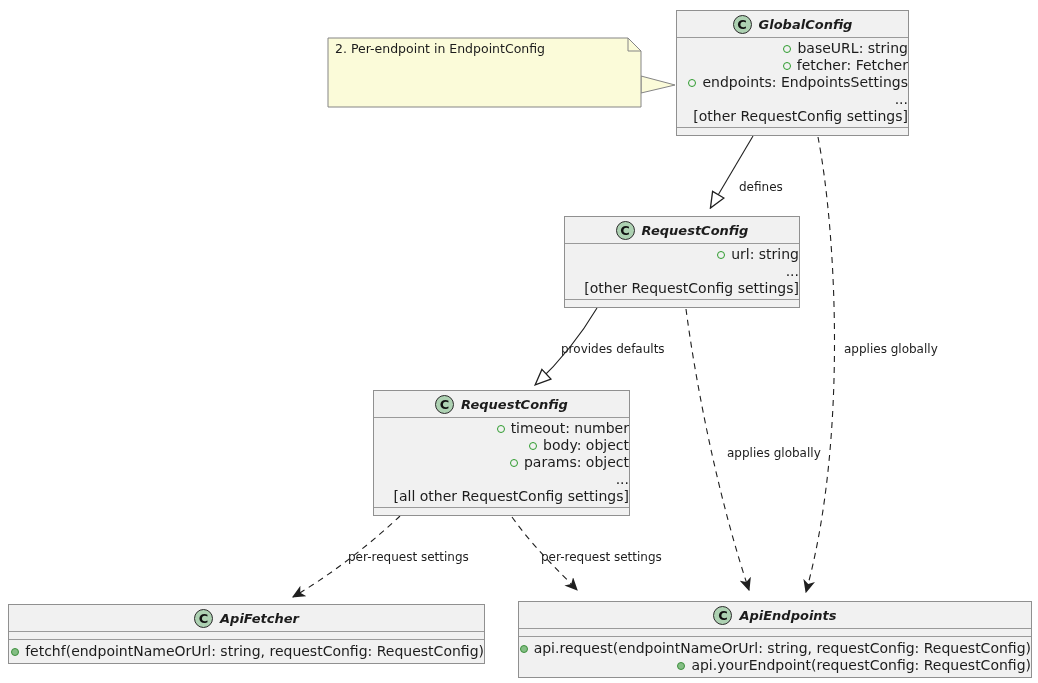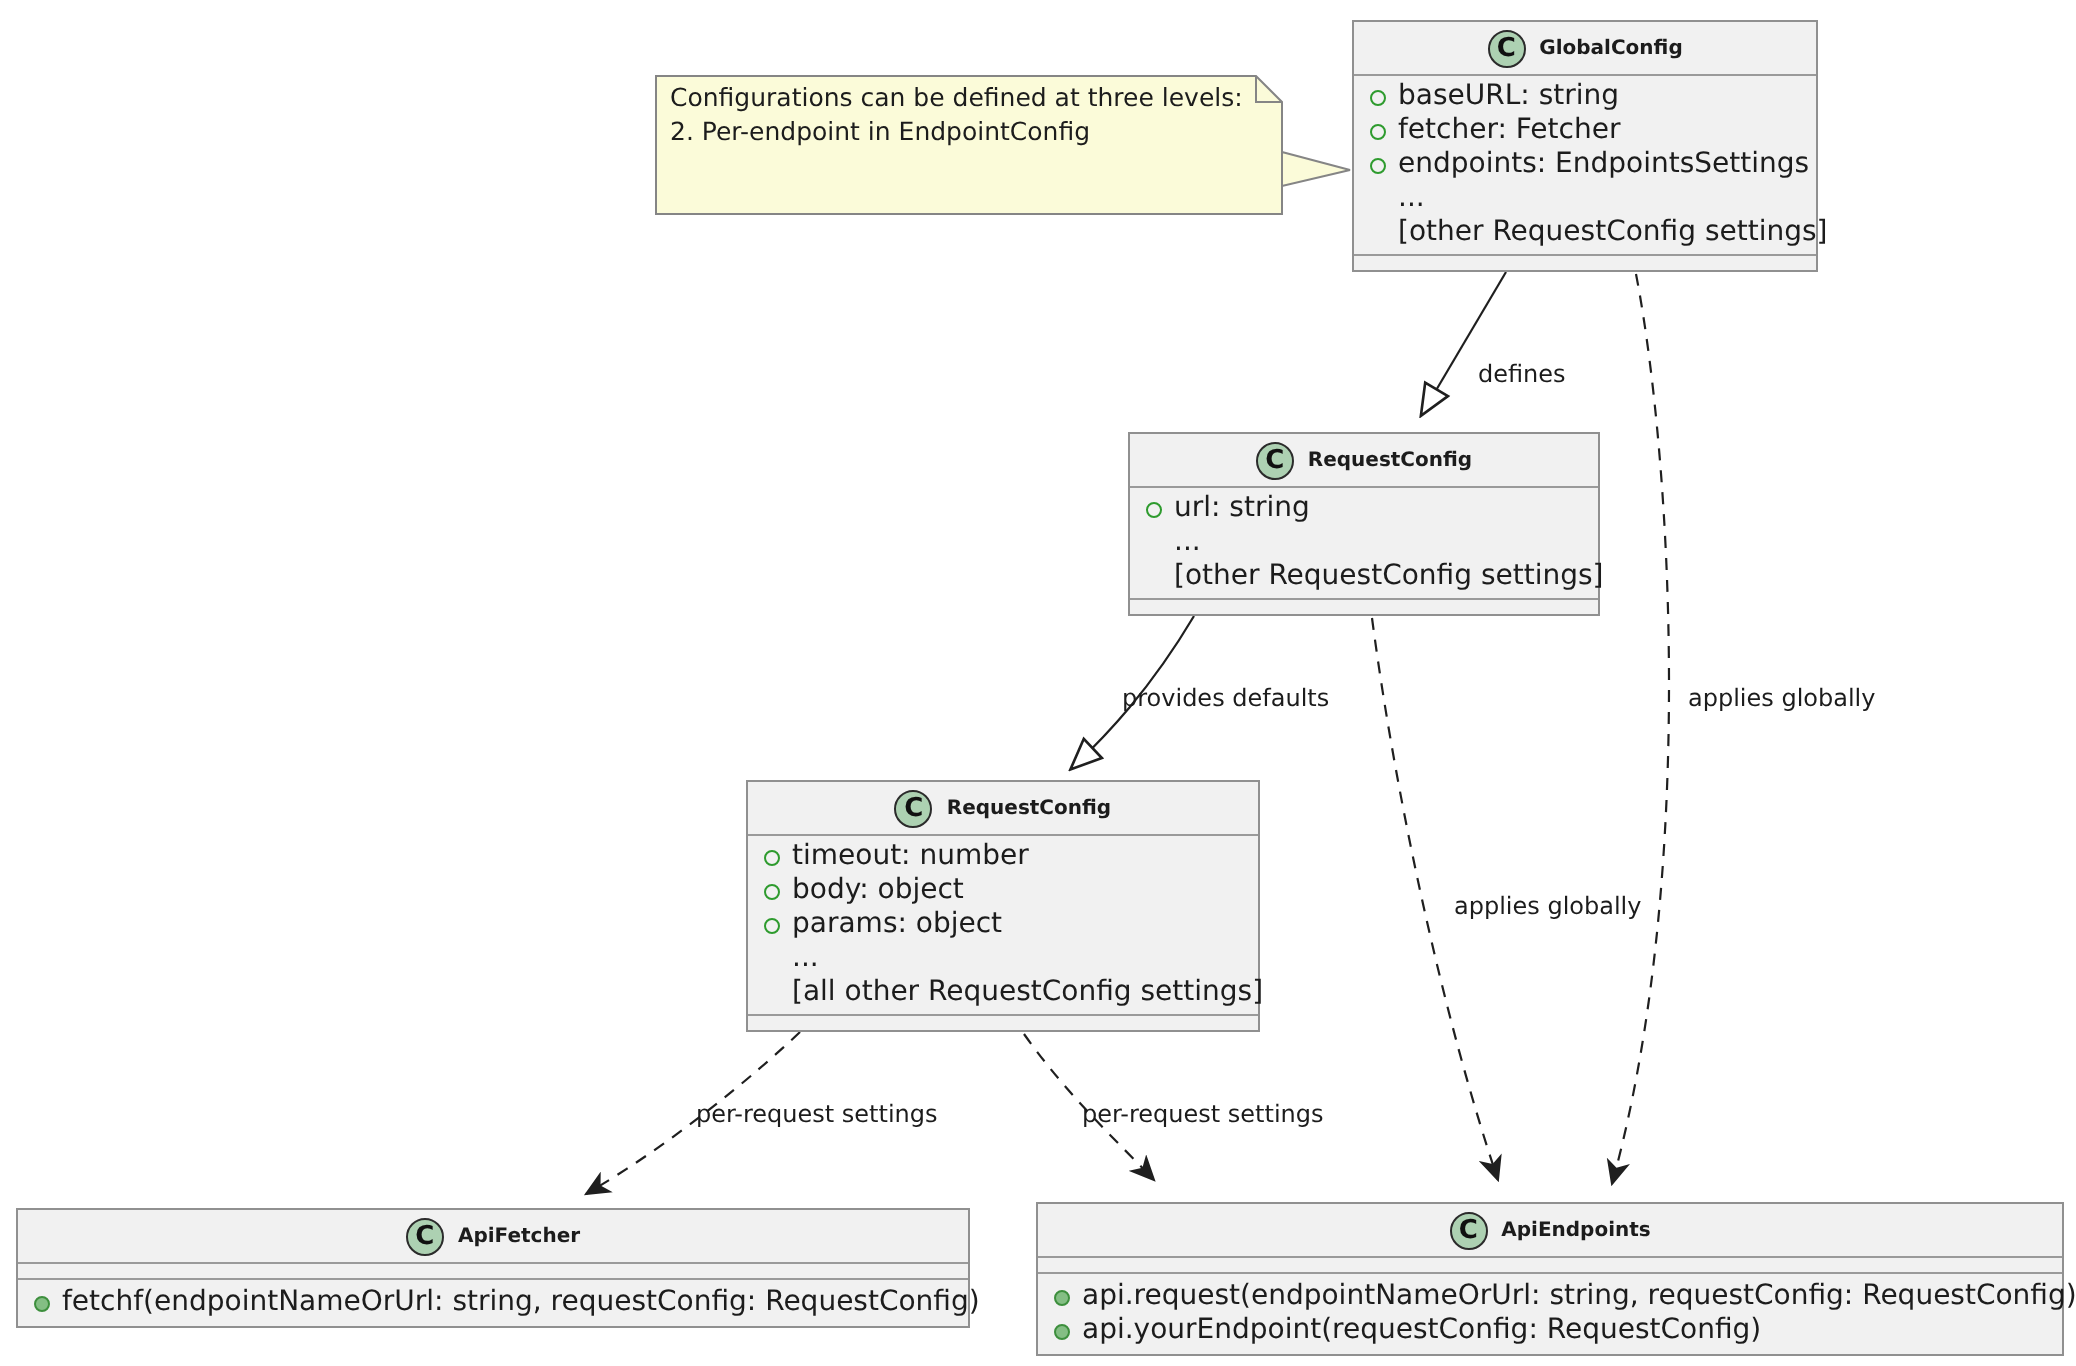--- a/index.html
+++ b/index.html
@@ -27,25 +27,25 @@
   .uml-header{
     display:flex; align-items:center; justify-content:center;
     height:26px; gap:7px; padding:0 6px; white-space:nowrap;
   }
   .badge{
     width:19px;height:19px;border-radius:50%;box-sizing:border-box;flex:none;
     background:var(--circle-fill); border:1px solid var(--circle-border);
     display:flex;align-items:center;justify-content:center;
     font-size:13px;font-weight:bold;color:#111;
   }
-  .title{font-size:10px;font-weight:bold;}
+  .title{font-size:13px;font-weight:bold;font-style:italic;}
   .uml-section{border-top:1px solid var(--separator);padding:2px 0;}
   .uml-section.methods{padding:3px 0;}
   .uml-section.empty{height:7px;padding:0;}
-  .row{display:flex;align-items:center;padding-left:8px;height:17px;white-space:nowrap;}
+  .row{display:flex;align-items:center;padding-left:8px;height:17px;white-space:nowrap;justify-content:flex-end;}
   .dot{width:8px;height:8px;box-sizing:border-box;border-radius:50%;margin-right:6px;flex:none;}
   .dot.open{border:1.5px solid var(--bullet-outline);background:transparent;}
   .dot.filled{background:var(--method-bullet);border:1px solid var(--method-bullet-border);}
   .dot.none{visibility:hidden;}
   .mtext{font-size:14px;line-height:17px;}
 
   .note-text{position:absolute;font-size:12.5px;line-height:16.5px;white-space:nowrap;}
   .edge-label{position:absolute;font-size:12px;line-height:15px;white-space:nowrap;color:var(--text);}
 </style>
 </head>
@@ -71,21 +71,20 @@
     <path class="dashed" d="M512,517 C534,548 558,570 577,590" marker-end="url(#arr)"></path>
 
     <g>
       <polygon class="note-poly" points="641,76 675,85 641,93"></polygon>
       <path class="note-poly" d="M328,38 L628,38 L641,51 L641,107 L328,107 Z"></path>
       <path class="note-fold" d="M628,38 L628,51 L641,51"></path>
     </g>
   </svg>
 
   <div class="note-text" style="left:335px;top:41px;">
-    <div>Configurations can be defined at three levels:</div>
     <div>2. Per-endpoint in EndpointConfig</div>
   </div>
 
   <div class="uml-class" style="left:676px;top:10px;width:233px;">
     <div class="uml-header">
       <span class="badge">C</span>
       <span class="title">GlobalConfig</span>
     </div>
     <div class="uml-section">
       <div class="row">

